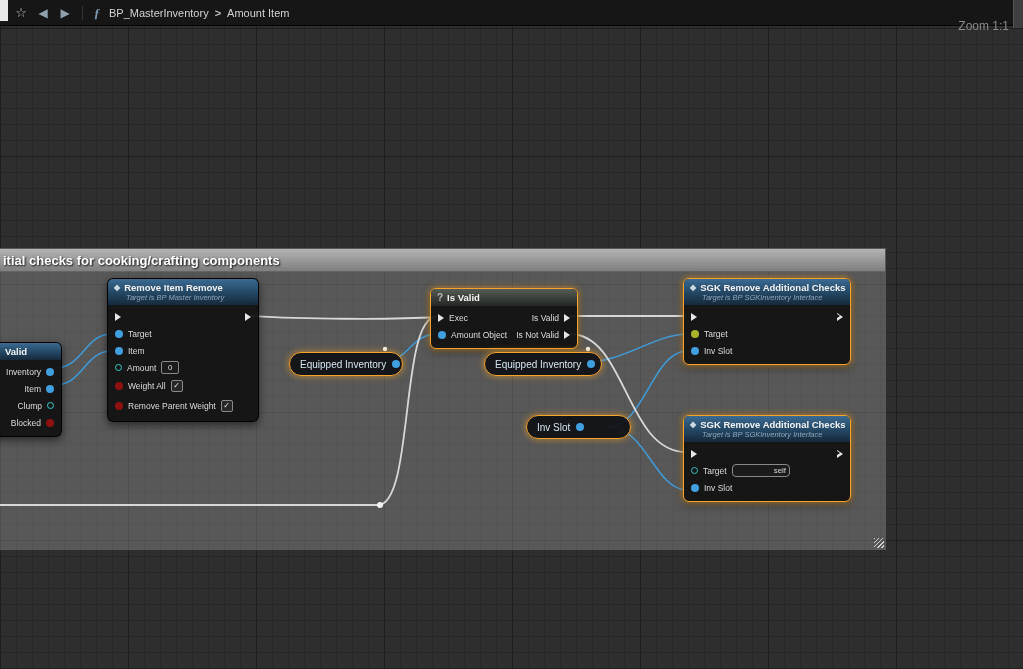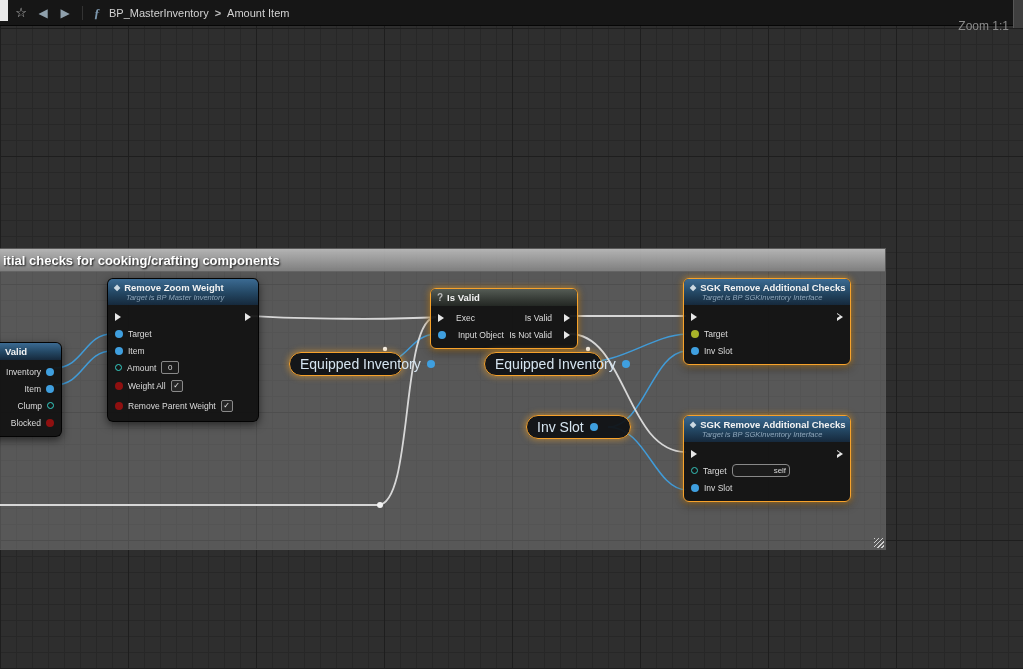--- a/index.html
+++ b/index.html
@@ -83,33 +83,33 @@
   .row.out{justify-content:flex-end;}
   .pl{color:#dcdcdc;}
   .pin{width:8px;height:8px;border-radius:50%;flex:none;}
   .pin.fill{background:var(--c);}
   .pin.hollow{width:5px;height:5px;border:1.8px solid var(--c);background:transparent;}
   .exec{width:0;height:0;flex:none;border-top:4.5px solid transparent;border-bottom:4.5px solid transparent;border-left:6.5px solid #e6e6e6;position:relative;}
   .exec.hollow::after{
     content:'';position:absolute;left:-6px;top:-2.5px;
     border-top:2.5px solid transparent;border-bottom:2.5px solid transparent;border-left:3.6px solid #141414;
   }
-  .lgrp,.rgrp{display:flex;align-items:center;gap:12px;}
+  .lgrp,.rgrp{display:flex;align-items:center;gap:5px;}
   
   .nfield{min-width:10px;height:11px;line-height:11px;border:1px solid #898989;background:#1b1b1b;color:#d8d8d8;font-size:8px;text-align:center;padding:0 3px;border-radius:2px;}
   .chk{width:10px;height:10px;border:1px solid #8a8a8a;background:#262626;border-radius:2px;display:flex;align-items:center;justify-content:center;flex:none;}
   .chkmark{color:#eaeaea;font-size:8px;line-height:8px;}
   
   .vnode{
     position:absolute;z-index:3;height:22px;
     background:rgba(16,18,21,0.94);
     border:1.5px solid #f7a22b;border-radius:12px;
     box-shadow:0 0 6px 1px rgba(250,165,35,.5);
     display:flex;align-items:center;gap:6px;
-    padding:0 5px 0 10px;font-size:14px;color:#d5e4f0;white-space:nowrap;
+    padding:0 5px 0 10px;font-size:10px;color:#d5e4f0;white-space:nowrap;
   }
 </style>
 </head>
 <body>
 
 <div class="graph">
 
   <div class="comment">
     <div class="comment-header">itial checks for cooking/crafting components</div>
     <div class="comment-resize"></div>
@@ -155,21 +155,21 @@
           <span class="pl">Blocked</span>
           <span class="pin fill" style="--c:#8f1010"></span>
         </div>
     </div>
   </div>
 
   <div class="node" style="left:107px;top:278px;width:150px;">
     <div class="nh nh-blue">
       <div class="nt">
           <span class="nicon">◆</span>
-          <span>Remove Zoom Weight</span>
+          <span>Remove Item Remove</span>
         </div>
       <div class="ns">Target is BP Master Inventory</div>
     </div>
     <div class="nbody">
       <div class="row between">
           <span class="exec"></span>
           <span class="exec"></span>
         </div>
       <div class="row">
           <span class="pin fill" style="--c:#3f9fdf"></span>
@@ -220,21 +220,21 @@
             <span class="pl">Exec</span>
           </span>
         <span class="rgrp">
             <span class="pl">Is Valid</span>
             <span class="exec"></span>
           </span>
       </div>
       <div class="row between">
         <span class="lgrp">
             <span class="pin fill" style="--c:#3f9fdf"></span>
-            <span class="pl">Input Object</span>
+            <span class="pl">Amount Object</span>
           </span>
         <span class="rgrp">
             <span class="pl">Is Not Valid</span>
             <span class="exec"></span>
           </span>
       </div>
     </div>
   </div>
 
   <div class="vnode" style="left:484px;top:352px;width:101px;">

